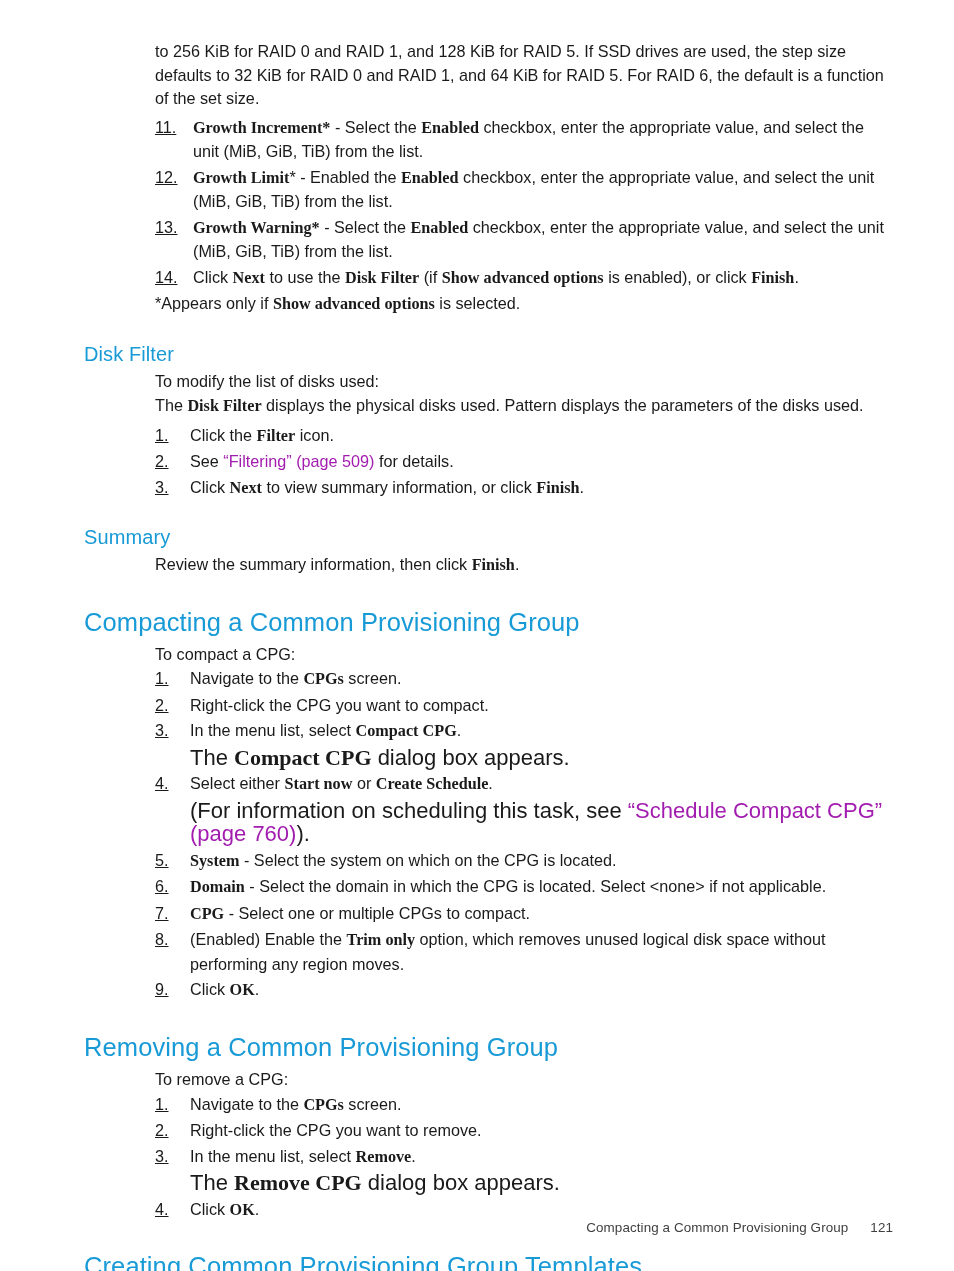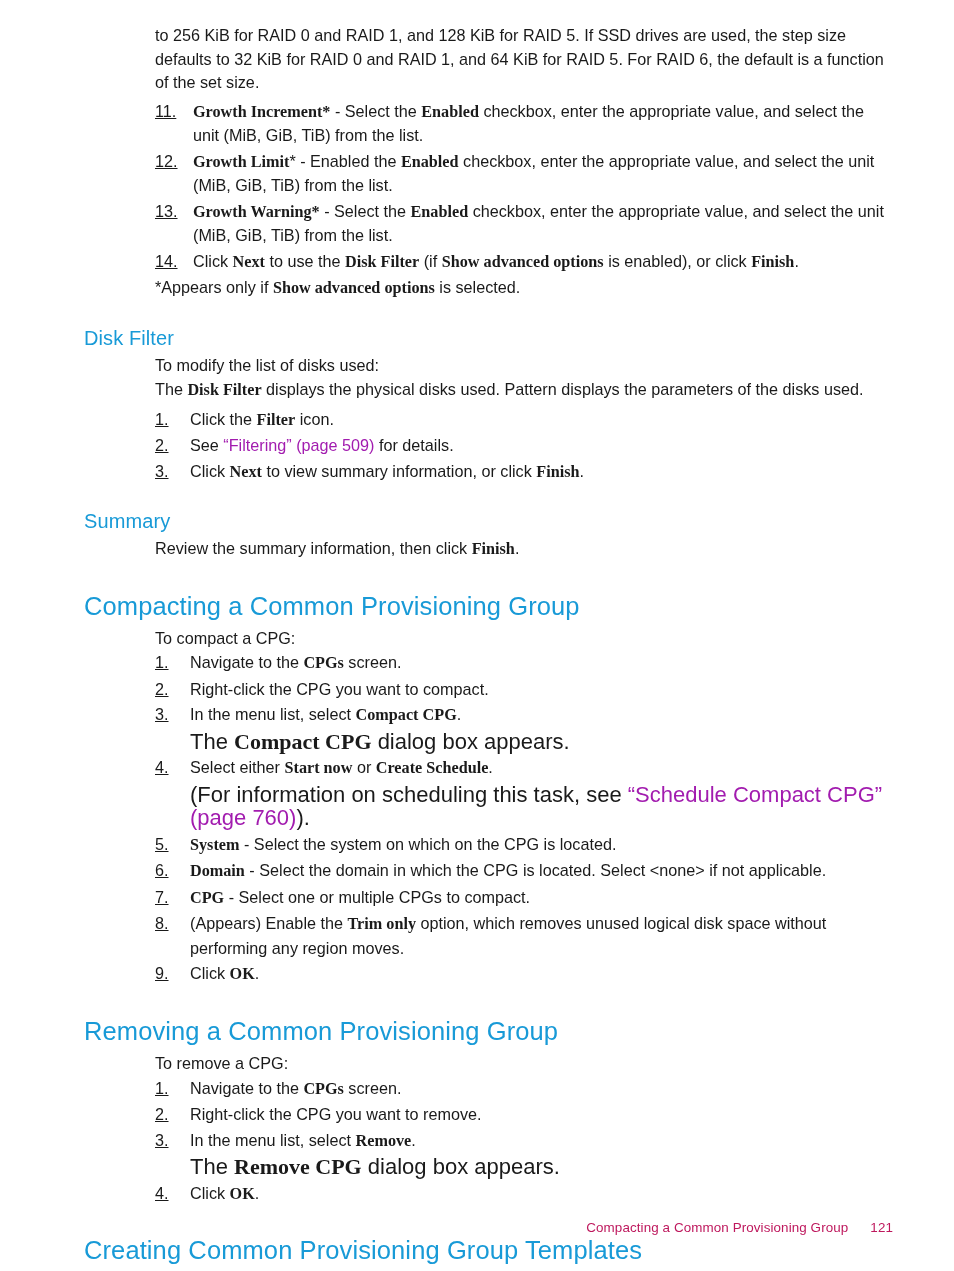--- a/index.html
+++ b/index.html
@@ -14,21 +14,21 @@
     position: relative;
     font-family: "Liberation Sans", sans-serif;
     color: #1a1a1a;
     -webkit-font-smoothing: antialiased;
   }
   .page {
     position: relative;
     width: 954px;
     height: 1271px;
     box-sizing: border-box;
-    padding: 24px 61px 0 84px;
+    padding: 40px 61px 0 84px;
   }
 
   
   h1.section-title {
     font-size: 25.5px;
     font-weight: 400;
     color: #189ad7;
     margin: 30px 0 6px 0;
     line-height: 1.15;
     letter-spacing: 0.1px;
@@ -103,21 +103,21 @@
   }
 
   
   .footer {
     position: absolute;
     left: 0;
     right: 61px;
     bottom: 36px;
     text-align: right;
     font-size: 13.4px;
-    color: #be185d;
+    color: #404040;
     letter-spacing: 0.1px;
   }
   .footer .ftitle { margin-right: 22px; }
   .footer .fpage { }
 </style>
 </head>
 <body>
 
 <div class="page">
 
@@ -159,21 +159,21 @@
     <ol class="steps">
         <li><span class="num">1.</span><span><span>Navigate to the </span><b>CPGs</b><span> screen.</span></span></li>
         <li><span class="num">2.</span><span><span>Right-click the CPG you want to compact.</span></span></li>
         <li><span class="num">3.</span><span><span>In the menu list, select </span><b>Compact CPG</b><span>.</span></span></li>
         <p class="sub-note"><span>The </span><b>Compact CPG</b><span> dialog box appears.</span></p>
         <li><span class="num">4.</span><span><span>Select either </span><b>Start now</b><span> or </span><b>Create Schedule</b><span>.</span></span></li>
         <p class="sub-note"><span>(For information on scheduling this task, see </span><a class="docref" href="#">“Schedule Compact CPG” (page 760)</a><span>).</span></p>
         <li><span class="num">5.</span><span><b>System</b><span> - Select the system on which on the CPG is located.</span></span></li>
         <li><span class="num">6.</span><span><b>Domain</b><span> - Select the domain in which the CPG is located. Select &lt;none&gt; if not applicable.</span></span></li>
         <li><span class="num">7.</span><span><b>CPG</b><span> - Select one or multiple CPGs to compact.</span></span></li>
-        <li><span class="num">8.</span><span><span>(Appears) Enable the </span><b>Trim only</b><span> option, which removes unused logical disk space without performing any region moves.</span></span></li>
+        <li><span class="num">8.</span><span><span>(Enabled) Enable the </span><b>Trim only</b><span> option, which removes unused logical disk space without performing any region moves.</span></span></li>
         <li><span class="num">9.</span><span><span>Click </span><b>OK</b><span>.</span></span></li>
       </ol>
   </div>
 
   <h1 class="section-title">Removing a Common Provisioning Group</h1>
   <div class="body-block">
     <p class="para tight">To remove a CPG:</p>
     <ol class="steps">
         <li><span class="num">1.</span><span><span>Navigate to the </span><b>CPGs</b><span> screen.</span></span></li>
         <li><span class="num">2.</span><span><span>Right-click the CPG you want to remove.</span></span></li>

